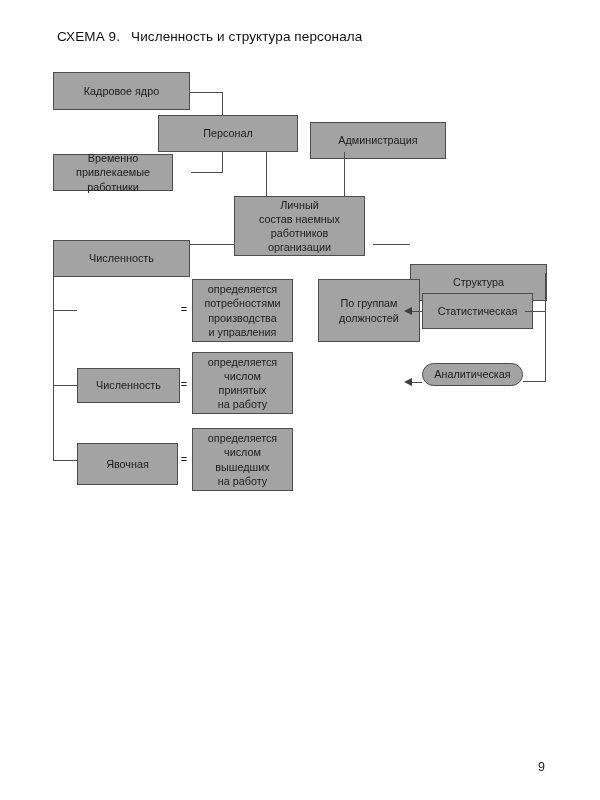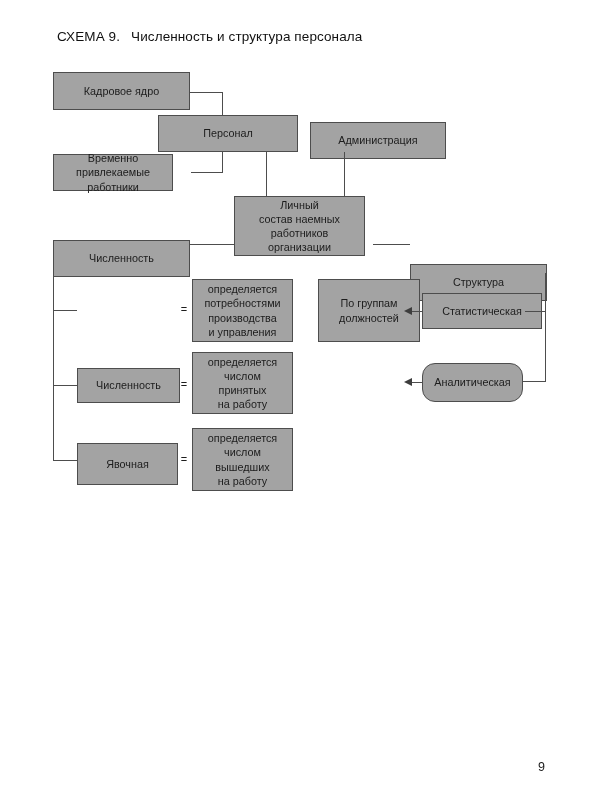--- a/index.html
+++ b/index.html
@@ -102,30 +102,30 @@
 
 
   <div class="node" style="left:192px; top:279px; width:101px; height:63px;">определяется
 потребностями
 производства
 и управления</div>
 
   <div class="node" style="left:302px; top:279px; width:102px; height:63px;margin-left:16px;">По группам
 должностей</div>
 
-  <div class="node" style="left:422px; top:293px; width:120px; height:36px;">Статистическая</div>
+  <div class="node" style="left:422px; top:293px; width:111px; height:36px;">Статистическая</div>
 
   <div class="node" style="left:77px; top:368px; width:103px; height:35px;">Численность</div>
 
   <div class="node" style="left:192px; top:352px; width:101px; height:62px;">определяется
 числом принятых
 на работу</div>
 
 
-  <div class="node" style="left:422px; top:363px; width:101px; height:39px;border-radius:13px;">Аналитическая</div>
+  <div class="node" style="left:422px; top:363px; width:101px; height:23px;border-radius:13px;">Аналитическая</div>
 
   <div class="node" style="left:77px; top:443px; width:101px; height:42px;">Явочная</div>
 
   <div class="node" style="left:192px; top:428px; width:101px; height:63px;">определяется
 числом вышедших
 на работу</div>
 
   <div class="eq" style="left:177px; top:303px;">=</div>
   <div class="eq" style="left:177px; top:378px;">=</div>
   <div class="eq" style="left:177px; top:453px;">=</div>

